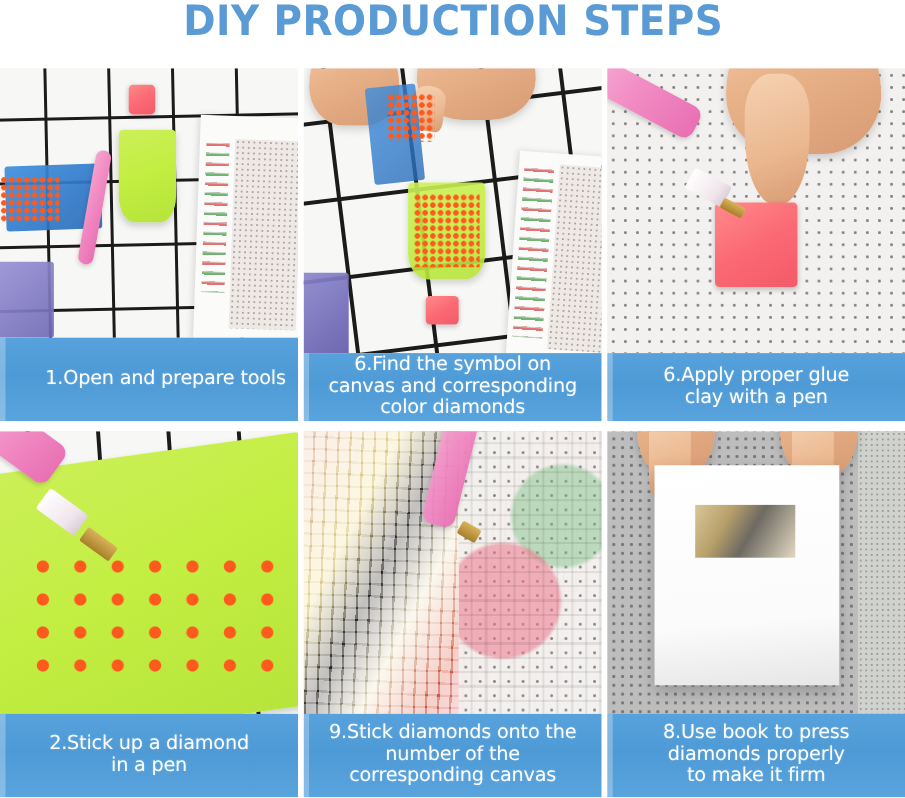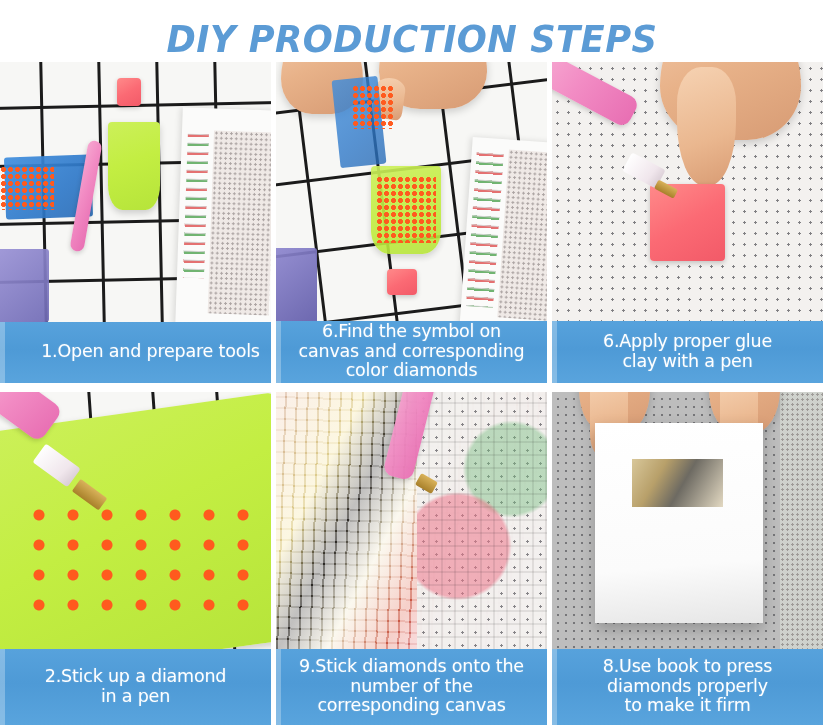--- a/index.html
+++ b/index.html
@@ -20,24 +20,23 @@
     background: #ffffff;
   }
 
   
   .title-bar {
     position: absolute;
     left: 0; top: 0;
     width: 823px;
     height: 58px;
     display: flex;
-    align-items: flex-end;
+    align-items: flex-start;
     justify-content: center;
     background: #ffffff;
-    font-style: italic;
   }
   .title-text {
     font-family: "DejaVu Sans", sans-serif;
     font-weight: bold;
     font-size: 38px;
     letter-spacing: 0.5px;
     color: #5b9bd5;
     transform: scaleX(0.93);
     white-space: nowrap;
     line-height: 1;
@@ -86,21 +85,21 @@
     white-space: pre-line;
     text-shadow: 0 0 2px rgba(255,255,255,0.25);
   }
   .caption::before {
     content: "";
     position: absolute;
     left: 0; top: 0; bottom: 0;
     width: 5px;
     background: rgba(255,255,255,0.28);
   }
-  .caption.h1 { height: 61px; padding-left: 32px; }
+  .caption.h1 { height: 76px; padding-left: 32px; }
   .caption.h2 { height: 62px; }
   .caption.h3 { height: 62px; }
   .row2 .caption { height: 76px; }
 
   
   .scene { position: absolute; inset: 0; }
 
   
   .grid-canvas {
     position: absolute; inset: -6%;

